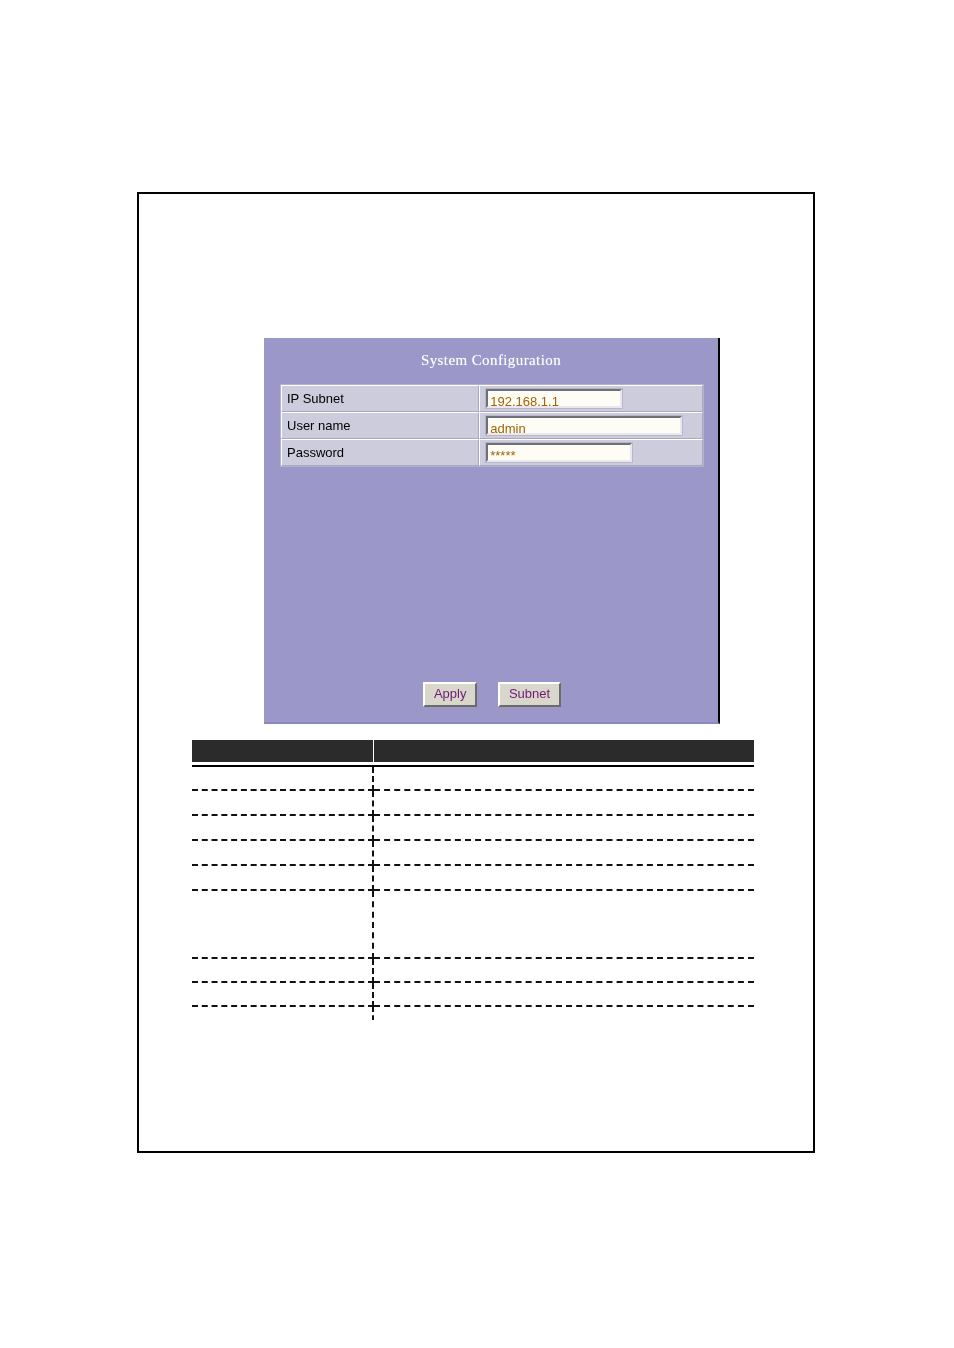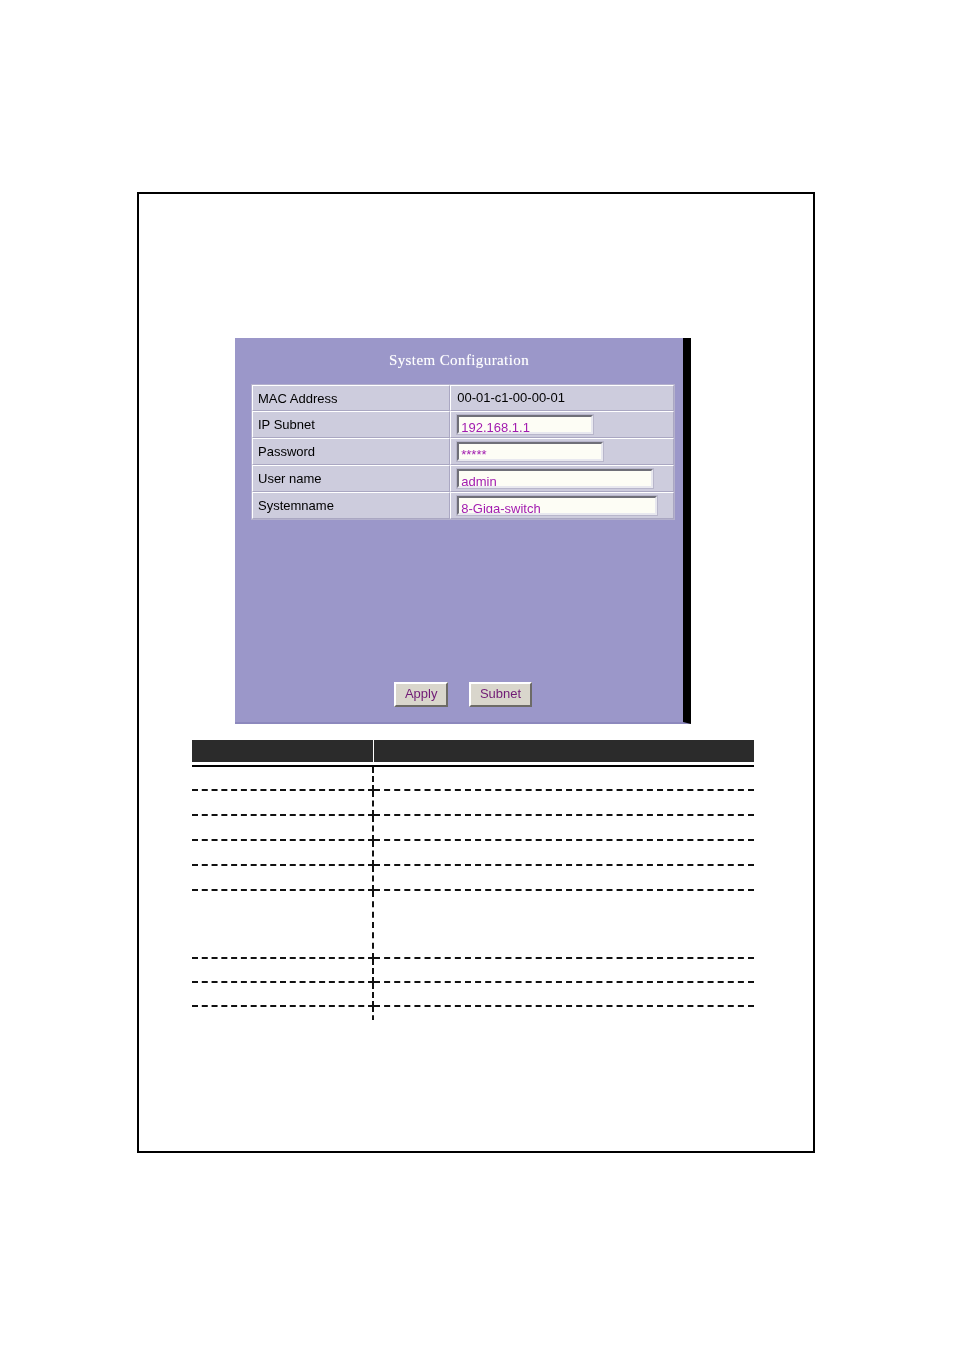--- a/index.html
+++ b/index.html
@@ -23,27 +23,27 @@
     width: 678px;
     height: 961px;
     border: 2px solid #000000;
     background: #ffffff;
     box-sizing: border-box;
   }
 
   
   #config-panel {
     position: absolute;
-    left: 235px;
+    left: 264px;
     top: 338px;
     width: 456px;
     height: 386px;
     background: #9b97c9;
     box-sizing: border-box;
-    border-right: 8px solid #000000;
+    border-right: 2px solid #000000;
     border-bottom: 2px solid #8c88bd;
   }
 
   #config-title {
     text-align: center;
     font-family: "Liberation Serif", serif;
     font-size: 15px;
     color: #ffffff;
     padding-top: 14px;
     letter-spacing: 0.4px;
@@ -86,21 +86,21 @@
   .txtbox {
     display: inline-block;
     background: #fdfdf5;
     border-top: 2px solid #6f6f78;
     border-left: 2px solid #6f6f78;
     border-right: 2px solid #e8e8ef;
     border-bottom: 2px solid #e8e8ef;
     outline: 1px solid #b8b6cb;
     font-size: 13px;
     font-family: "Liberation Sans", sans-serif;
-    color: #a21caf;
+    color: #a16207;
     padding: 1px 2px 1px 2px;
     height: 19px;
     line-height: 19px;
     box-sizing: border-box;
     overflow: hidden;
     white-space: nowrap;
     vertical-align: middle;
   }
   .txtbox.w-ip      { width: 136px; }
   .txtbox.w-vlan    { width: 64px;  }
@@ -196,58 +196,46 @@
 
 <div id="page-frame"></div>
 
 <div id="config-panel">
 
   <div id="config-title">System Configuration</div>
 
   <table id="config-table">
     <tbody>
 
-      <tr>
-        <td class="label-cell">MAC Address</td>
-        <td class="value-cell">
-          <span class="readonly-val">00-01-c1-00-00-01</span>
-        </td>
-      </tr>
 
 
       <tr>
         <td class="label-cell">IP Subnet</td>
         <td class="value-cell">
           <span class="txtbox w-ip">192.168.1.1</span>
         </td>
       </tr>
 
 
 
 
       <tr>
+        <td class="label-cell">User name</td>
+        <td class="value-cell">
+          <span class="txtbox w-user">admin</span>
+        </td>
+      </tr>
+
+      <tr>
         <td class="label-cell">Password</td>
         <td class="value-cell">
           <span class="txtbox w-pass">*****</span>
         </td>
       </tr>
 
-      <tr>
-        <td class="label-cell">User name</td>
-        <td class="value-cell">
-          <span class="txtbox w-user">admin</span>
-        </td>
-      </tr>
-
-      <tr>
-        <td class="label-cell">Systemname</td>
-        <td class="value-cell">
-          <span class="txtbox w-sysname">8-Giga-switch</span>
-        </td>
-      </tr>
 
     </tbody>
   </table>
 
   <div id="button-bar">
     <span class="btn">Apply</span>
     <span class="btn">Subnet</span>
   </div>
 
 </div>

